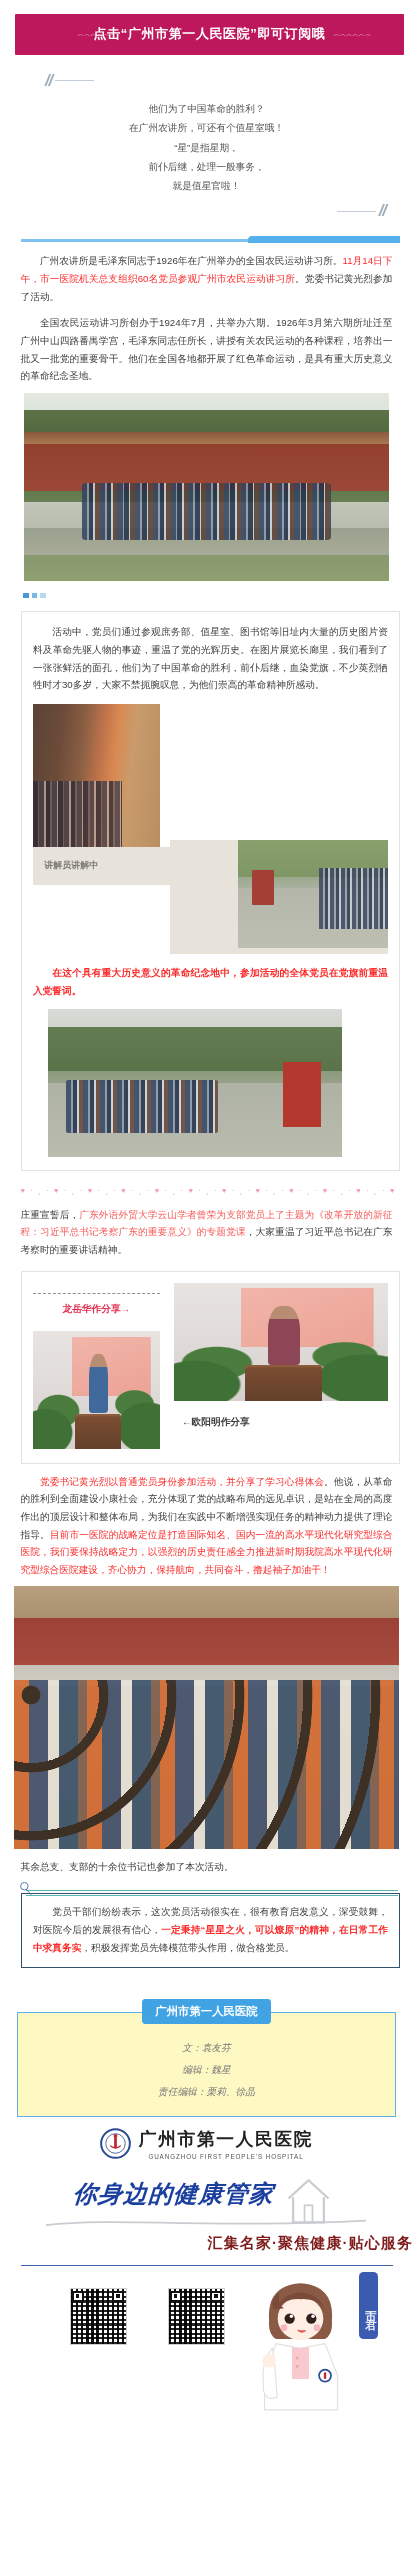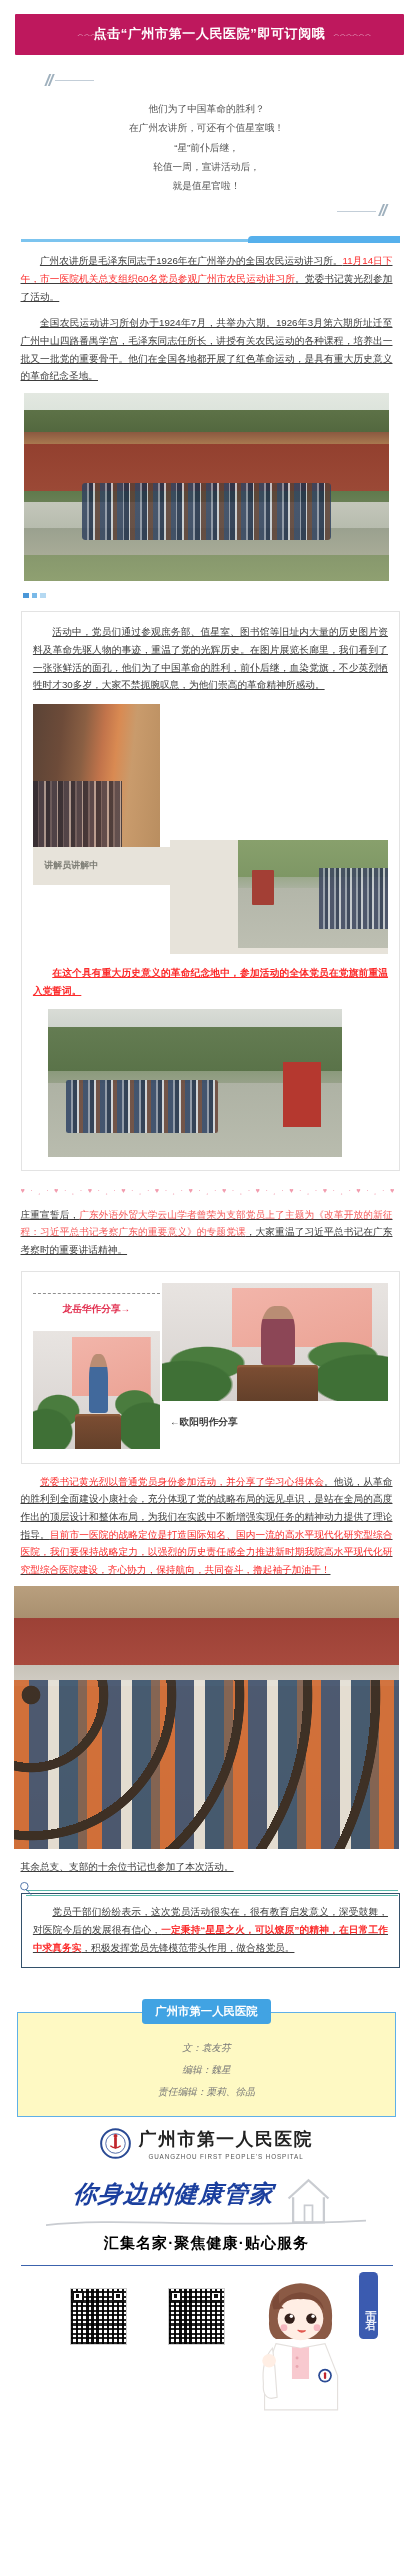--- a/index.html
+++ b/index.html
@@ -21,21 +21,21 @@
   .q-line{width:39px;height:1.1px;background:#c3ced8;margin:0 2.3px;}
   .q-lines{margin-top:8px;text-align:center;color:#555;font-size:9.7px;}
   .q-lines div{line-height:19.4px;}
 
   
   .blue-divider{position:relative;margin:15px 12.6px 0 20.5px;height:6.8px;}
   .blue-divider .thin{position:absolute;left:0;right:0;bottom:1.1px;height:2.9px;background:#7cc4ef;}
   .blue-divider .thick{position:absolute;right:0;width:152px;height:6.8px;bottom:0;background:#56b0ec;border-radius:4px 0 0 0;}
 
   
-  .para{margin:9px 20.5px 0;color:#3d3d3d;font-size:9.7px;line-height:17.7px;text-align:justify;text-decoration:underline;}
+  .para{margin:9px 20.5px 0;color:#3d3d3d;font-size:9.7px;line-height:17.7px;text-align:justify;}
   .indent{text-indent:2em;}
   .red{color:#fc2b2b;}
   .red-soft{color:#f75b5b;}
   .bold{font-weight:bold;}
   .rose{color:#e23050;}
 
   
   .photo{position:relative;overflow:hidden;background:#d8d8d2;}
   .ph-temple{width:365px;height:188px;margin:8px auto 0;
     background:linear-gradient(180deg,#e3e8e1 0%,#dde4dc 9%,#5d7247 9%,#53683f 21%,#8c5a41 21%,#a8784f 27%,#93402f 27%,#9b4936 52%,#5f7a4c 52%,#697f55 58%,#c3c6ba 58%,#b7bcae 72%,#9aa18f 72%,#a8ab97 86%,#87986d 86%,#8fa071 100%);}
@@ -90,21 +90,21 @@
   .c-left{position:absolute;left:0;top:0;width:150px;}
   .c-left .photo{width:127px;height:143px;}
   .c-caption{background:#e7e3da;color:#7d7d75;font-weight:bold;font-size:9px;padding:11.4px 0 13.7px 11.4px;}
   .c-right{position:absolute;left:137px;right:0;top:136px;height:114px;background:#e7e3da;}
   .c-right .photo{position:absolute;right:0;top:0;width:150px;height:108px;}
 
   
   .hearts{margin:15px 17px 0 20.5px;height:10.3px;overflow:hidden;white-space:nowrap;color:#f29cae;font-size:7.4px;letter-spacing:1.7px;}
 
   
-  .share-grid{display:grid;grid-template-columns:127px 1fr;column-gap:2px;margin-top:8px;}
+  .share-grid{display:grid;grid-template-columns:127px 1fr;column-gap:14px;margin-top:8px;}
   .dashed{border-top:1.1px dashed #8f8f8f;margin-top:10.3px;}
   .share-cap{font-size:9.7px;font-weight:bold;margin:9px 0;}
   .cap-left{text-align:center;}
   .cap-right{color:#3d3d3d;margin-left:8px;margin-top:15px;}
   .share-left .photo{width:127px;height:118px;margin-top:15px;}
   .share-right .photo{width:100%;height:118px;}
 
   
   .box3wrap{position:relative;margin:15px 12.6px 0 20.5px;}
   .teal-line{height:4px;border-top:1.7px solid #58b7a8;border-bottom:1.1px solid #58b7a8;margin:0 2.3px 0 5.7px;position:relative;z-index:2;}
@@ -121,21 +121,21 @@
 
   
   .footer{margin-top:10.3px;}
   .logo-row{display:flex;align-items:center;justify-content:center;gap:8px;}
   .hosp-cn{font-size:17.7px;font-weight:bold;color:#222;letter-spacing:1.7px;}
   .hosp-en{font-size:6.3px;color:#555;letter-spacing:0.9px;margin-top:1.7px;text-align:center;}
   .slogan-row{position:relative;margin-top:10.3px;height:59px;}
   .slogan{position:absolute;left:73px;top:8px;font-size:24px;font-weight:bold;font-style:italic;color:#1b3f9e;letter-spacing:1.1px;transform:skewX(-4deg);}
   .house{position:absolute;right:73px;top:0;}
   .wave{position:absolute;left:46px;right:46px;bottom:1.1px;}
-  .tagline{text-align:center;color:#000000;font-size:15px;font-weight:bold;letter-spacing:1.1px;margin-top:4.6px;}
+  .tagline{text-align:right;color:#7f1d1d;font-size:15px;font-weight:bold;letter-spacing:1.1px;margin-top:4.6px;}
   .blue-hr{border:none;border-top:1.1px solid #3c63ad;margin:12.6px 20.5px 0;}
   .bottom-row{position:relative;margin-top:9px;height:143px;}
   .qr-col{position:absolute;top:12.6px;width:86px;text-align:center;}
   .qr1{left:55px;} .qr2{left:153px;}
   .qr{position:relative;width:55px;height:55px;margin:0 auto;border:0.6px solid #cfcfcf;background:
     repeating-linear-gradient(0deg,rgba(0,0,0,.85) 0 2.3px,transparent 2.3px 4.6px),
     repeating-linear-gradient(90deg,#111 0 2.3px,#fff 2.3px 5.1px);}
   .qr i{position:absolute;width:11.4px;height:11.4px;border:2.3px solid #111;background:#fff;box-sizing:border-box;}
   .qr i::after{content:'';position:absolute;left:1.7px;top:1.7px;width:3.4px;height:3.4px;background:#111;}
   .qr .f1{left:1.7px;top:1.7px;} .qr .f2{right:1.7px;top:1.7px;}
@@ -155,22 +155,22 @@
   </div>
 
   <section class="quote">
     <div class="q-row q-open">
       <span class="slashes">//</span>
         <span class="q-line"></span>
     </div>
     <div class="q-lines">
         <div class="q-line-text">他们为了中国革命的胜利？</div>
         <div class="q-line-text">在广州农讲所，可还有个值星室哦！</div>
-        <div class="q-line-text">“星”前仆后继，</div>
-        <div class="q-line-text">轮值一周，宣讲活动后，</div>
+        <div class="q-line-text">“星”是指星期，</div>
+        <div class="q-line-text">前仆后继，处理一般事务，</div>
         <div class="q-line-text">就是值星官啦！</div>
       </div>
     <div class="q-row q-close">
       <span class="q-line"></span>
         <span class="slashes">//</span>
     </div>
   </section>
 
   <div class="blue-divider">
       <span class="thin"></span>

